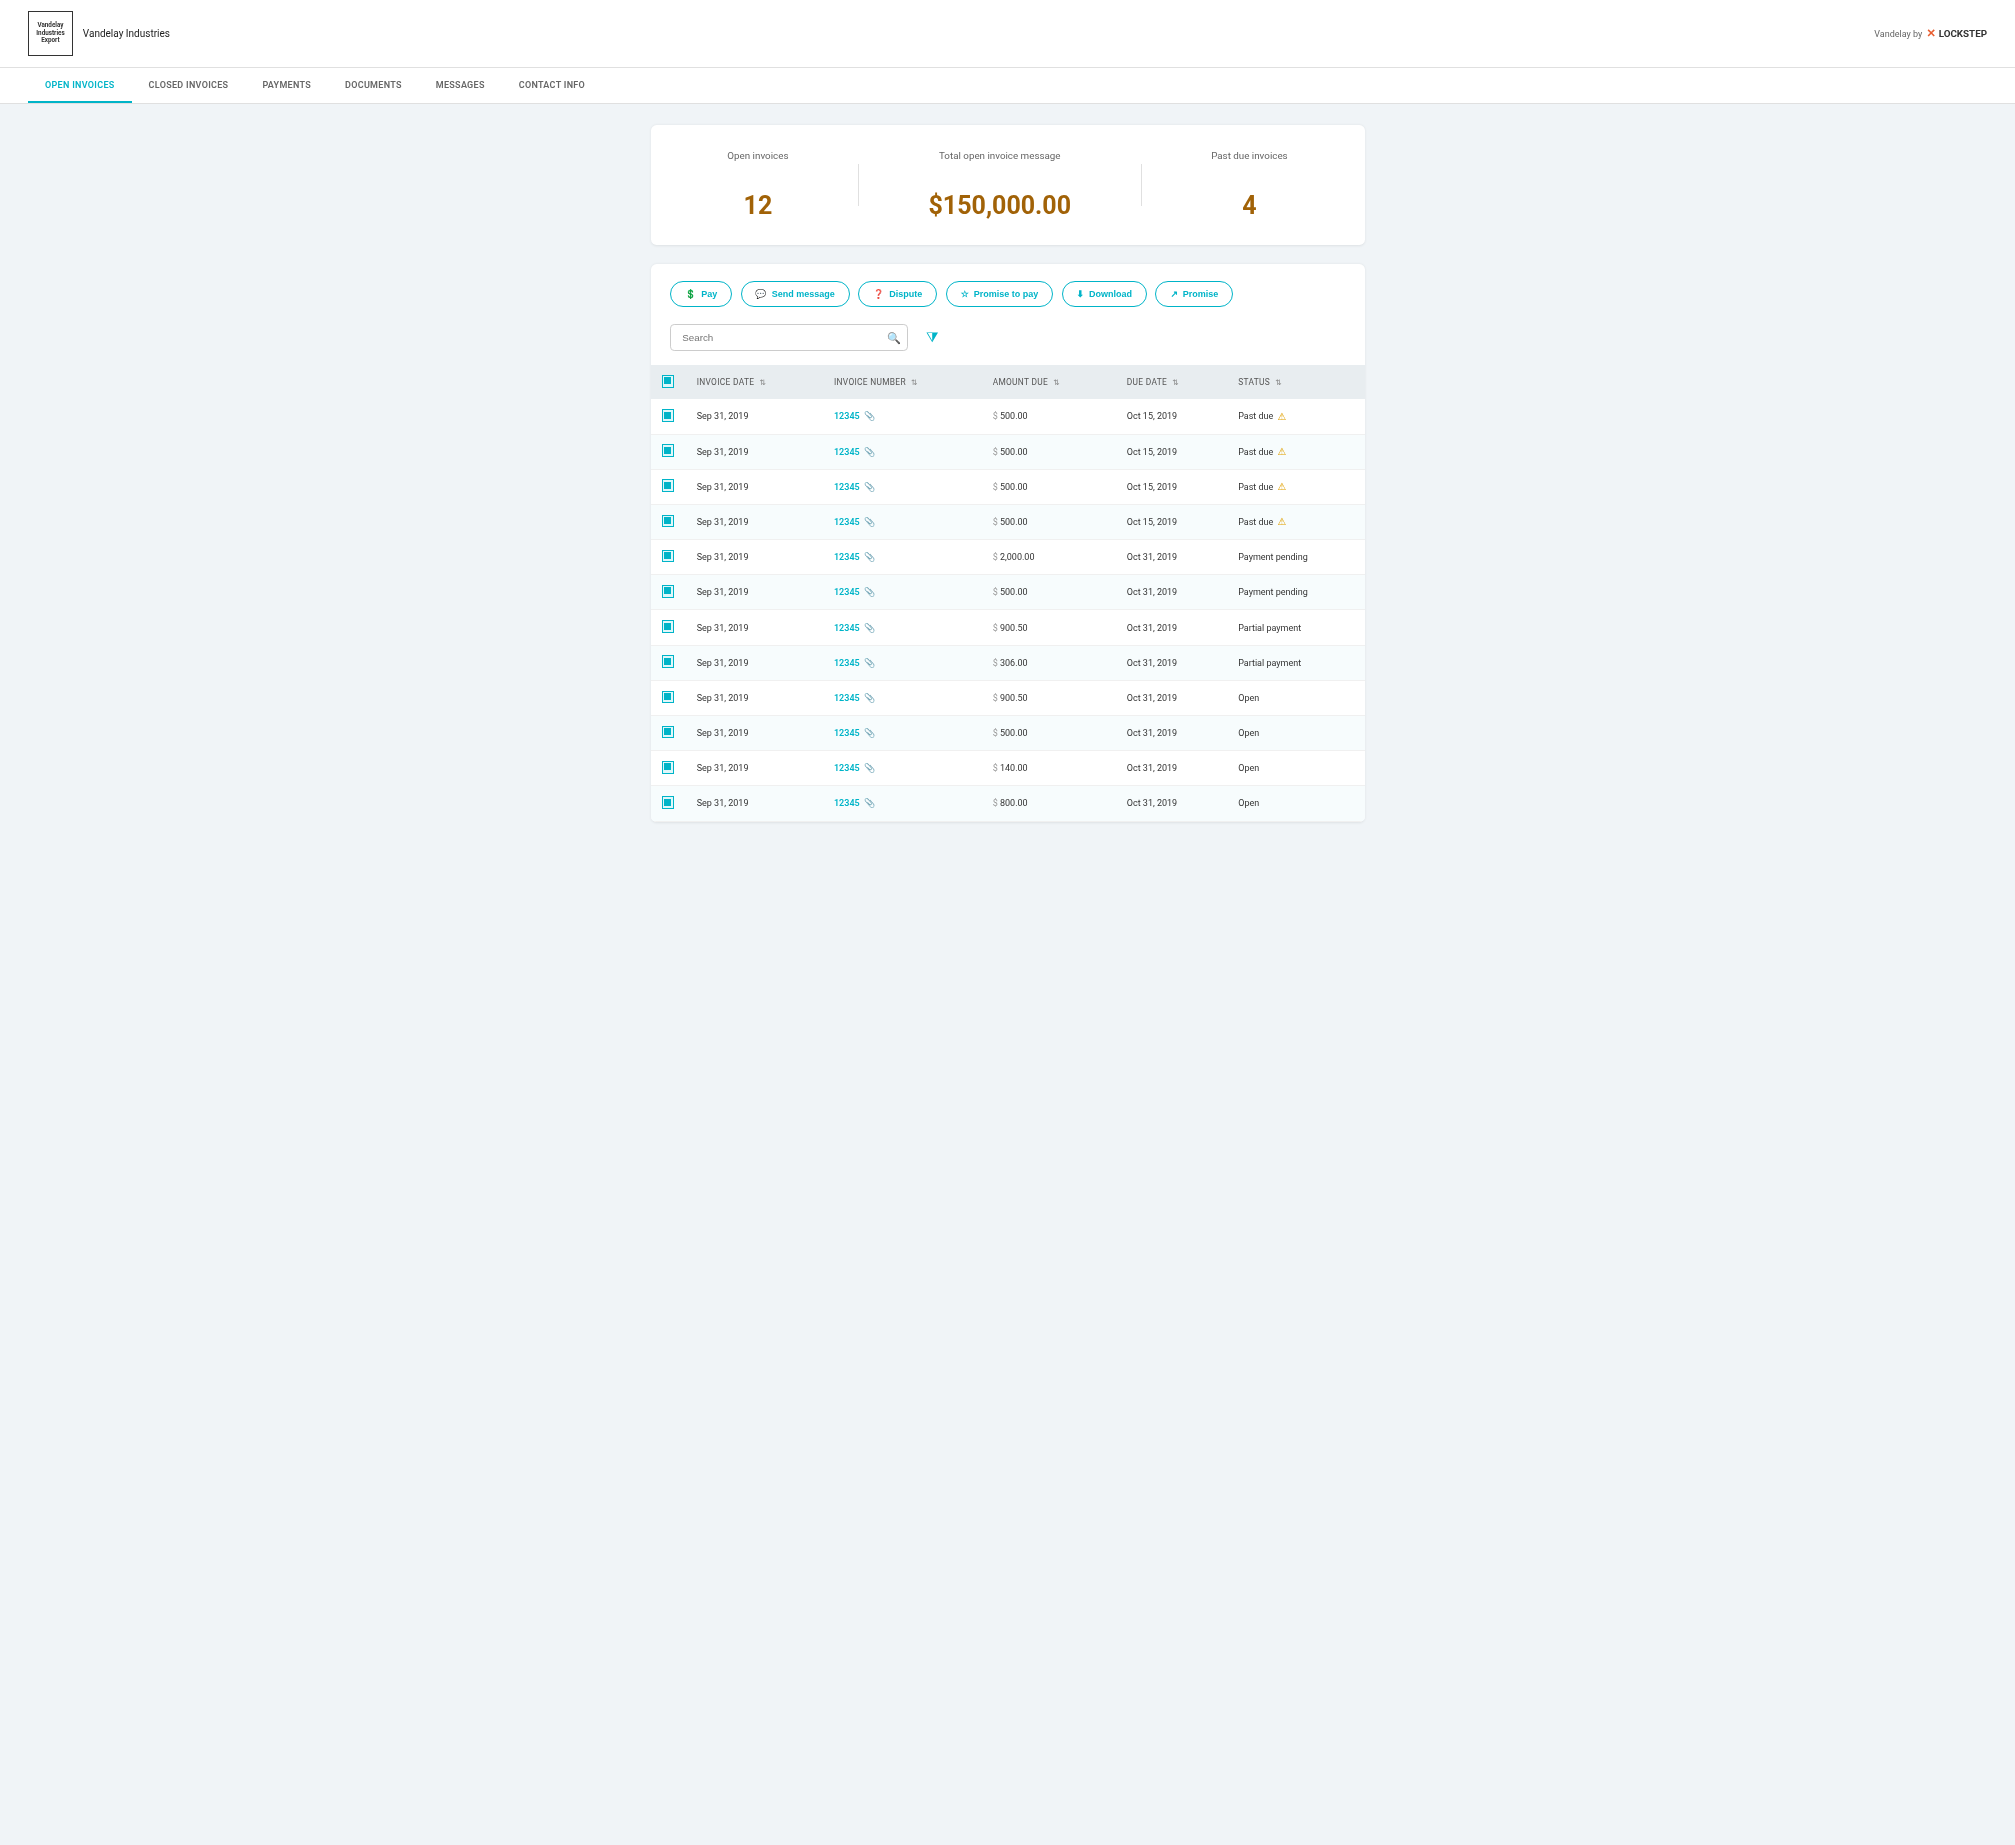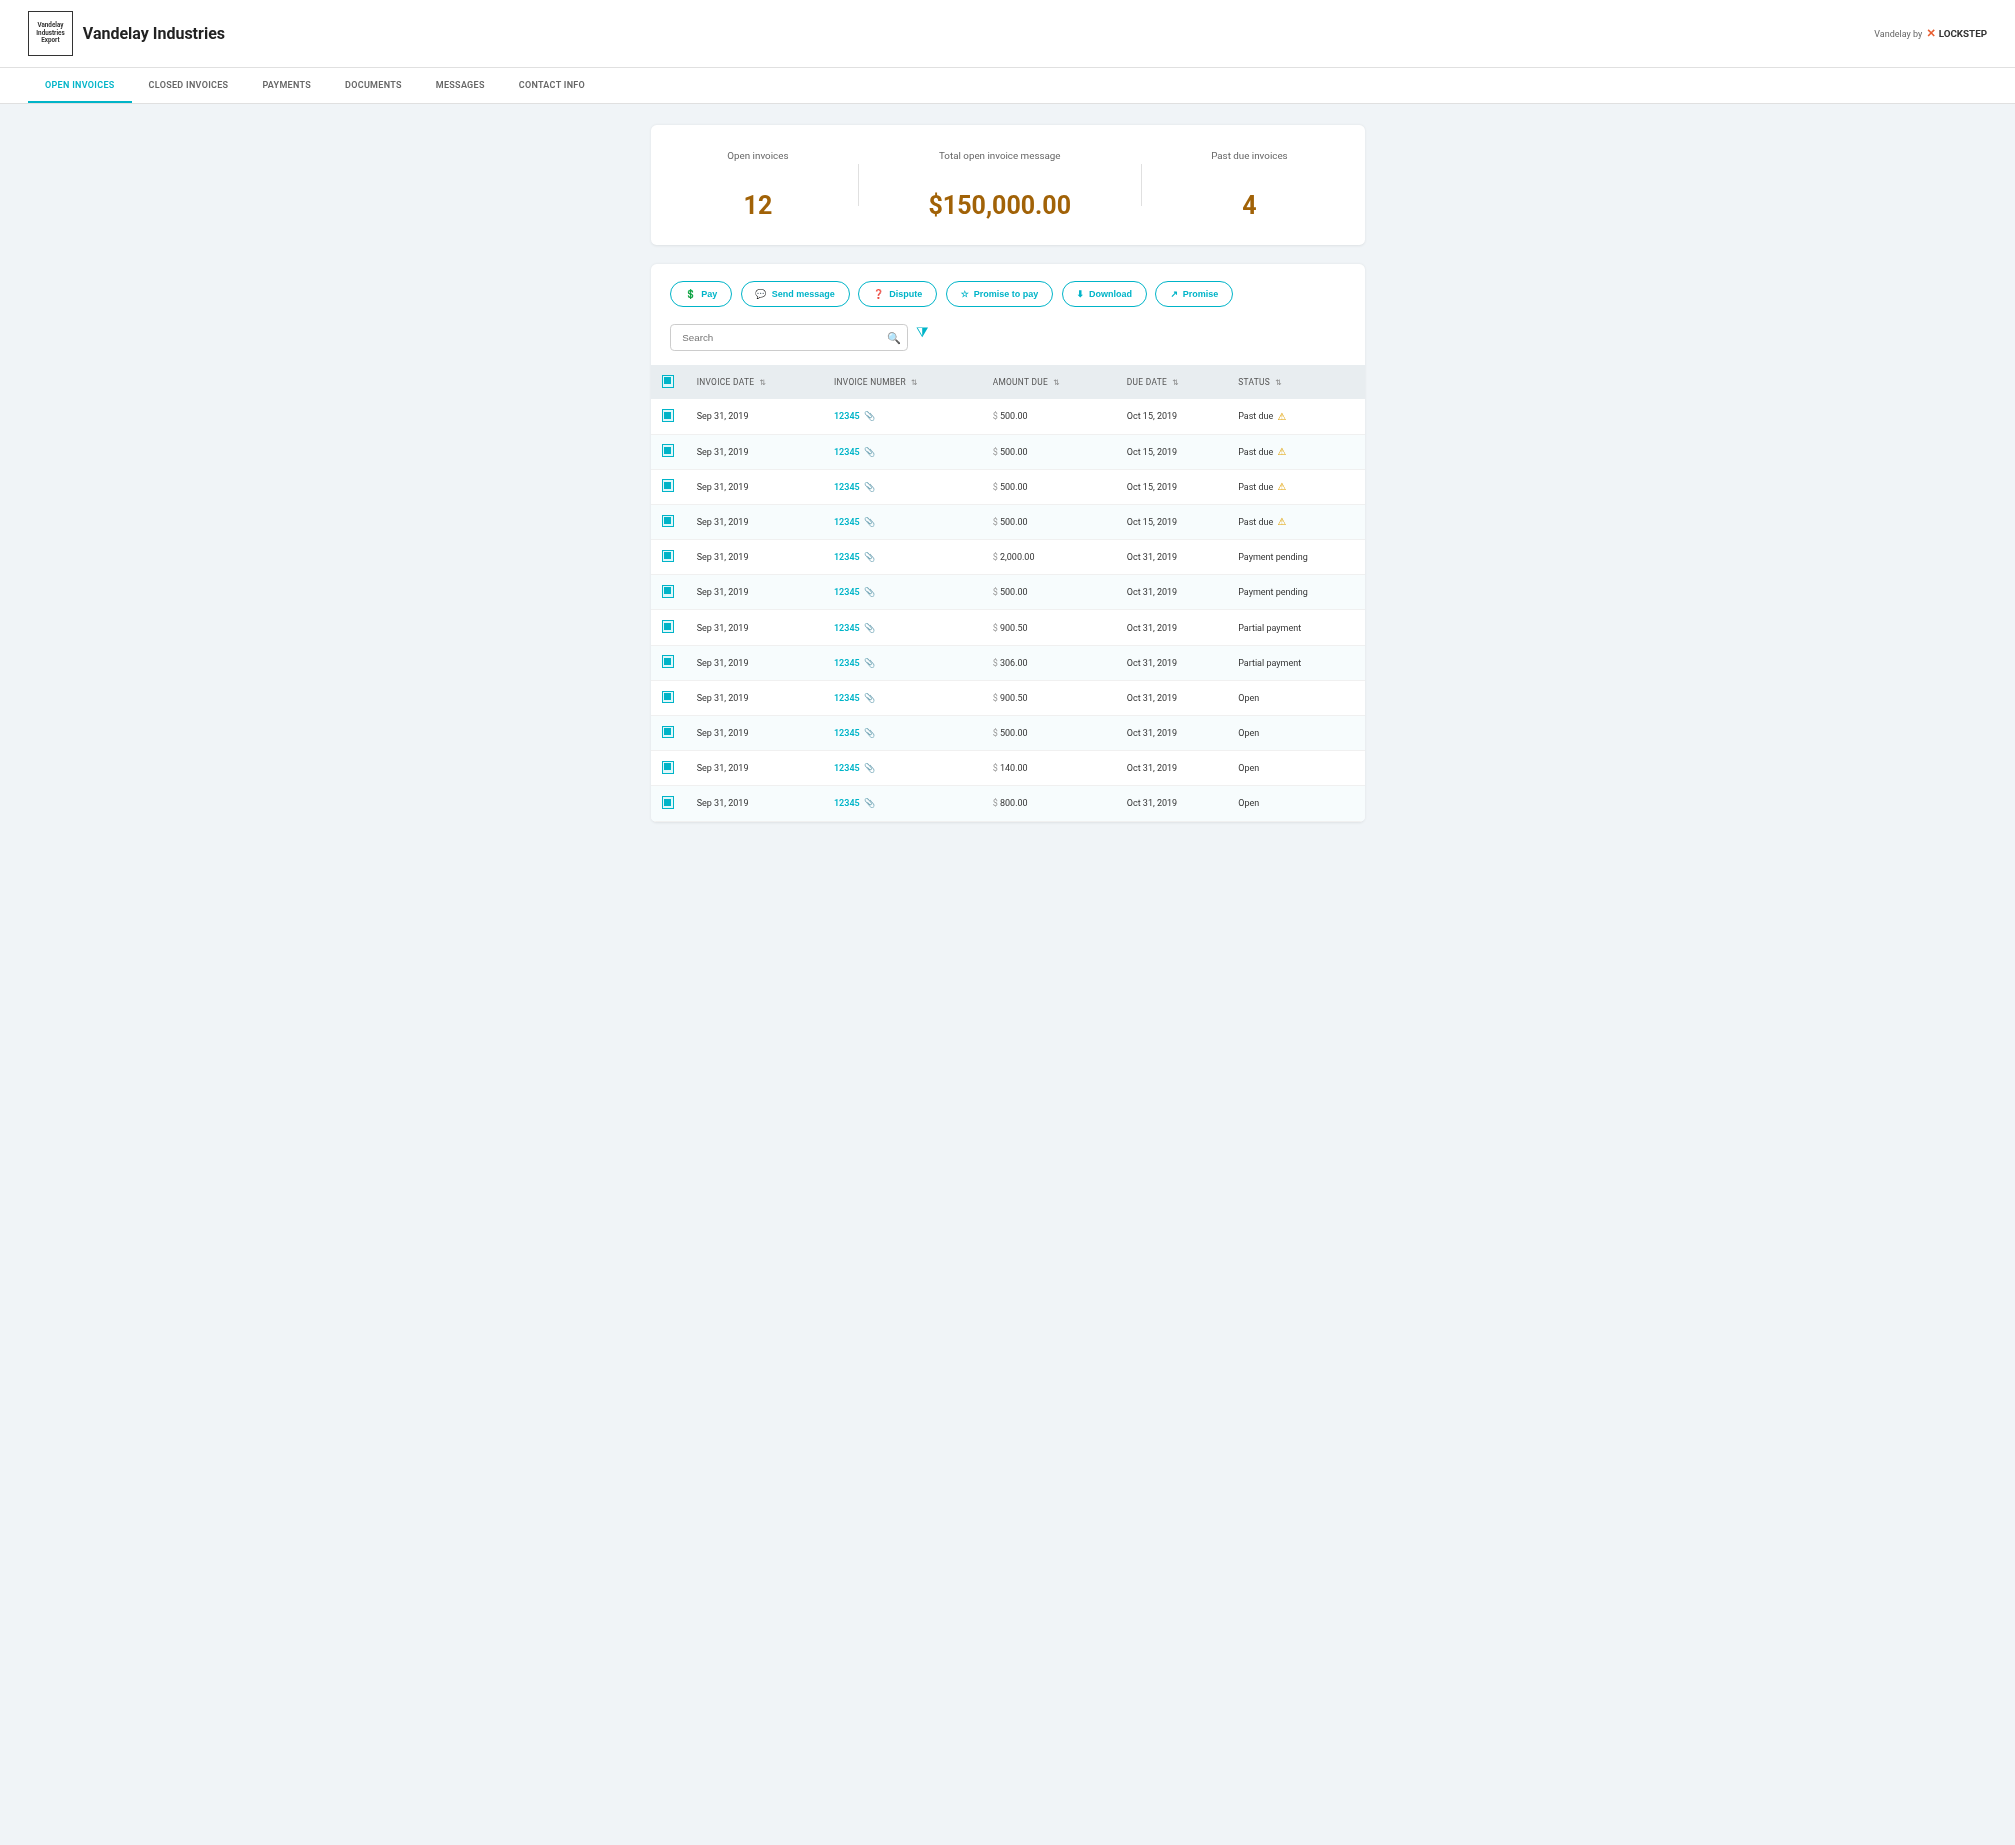--- a/index.html
+++ b/index.html
@@ -30,22 +30,22 @@
       display: flex;
       align-items: center;
       justify-content: center;
       font-size: 6.3px;
       font-weight: bold;
       text-align: center;
       line-height: 1.2;
       padding: 2.8px;
     }
     .company-name {
-      font-size: 16px;
-      font-weight: 700;
+      font-size: 10px;
+      font-weight: 400;
       color: #222;
     }
     .lockstep-badge {
       display: flex;
       align-items: center;
       gap: 4.2px;
       font-size: 9px;
       color: #666;
     }
     .lockstep-logo {
@@ -138,22 +138,22 @@
       background: #fff;
       color: #00b4c8;
       font-size: 9px;
       font-weight: 600;
       cursor: pointer;
       transition: background 0.15s;
     }
     .search-bar {
       padding: 5.6px 19.6px 14px;
       display: flex;
-      align-items: flex-start;
-      gap: 8px;
+      align-items: center;
+      gap: 18px;
     }
     .search-input-wrap {
       position: relative;
       width: 238px;
     }
     .search-input {
       width: 100%;
       padding: 7px 11.2px 7px 11.2px;
       border: 0.7px solid #ccc;
       border-radius: 4.2px;

